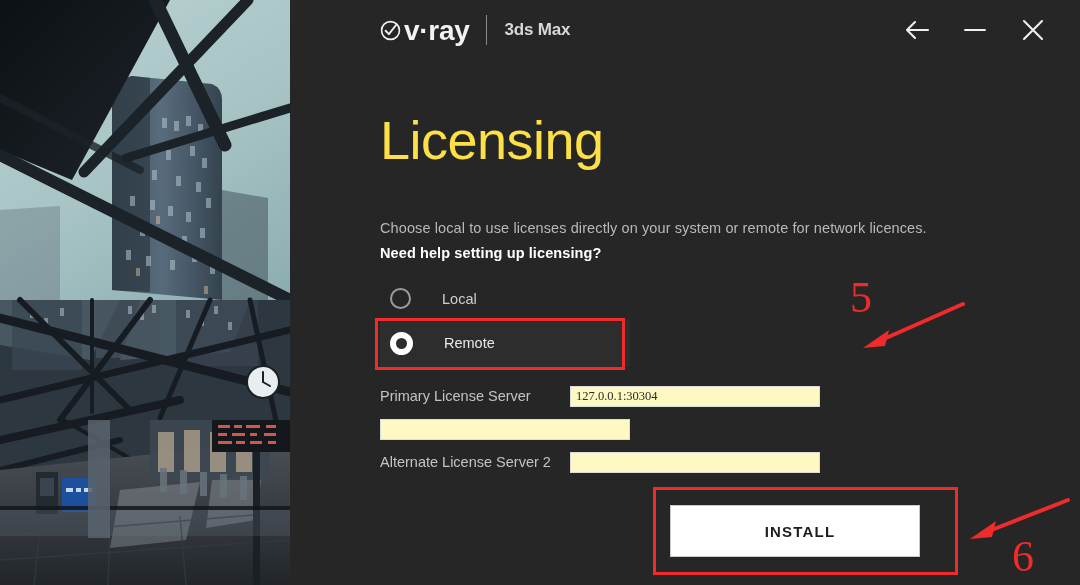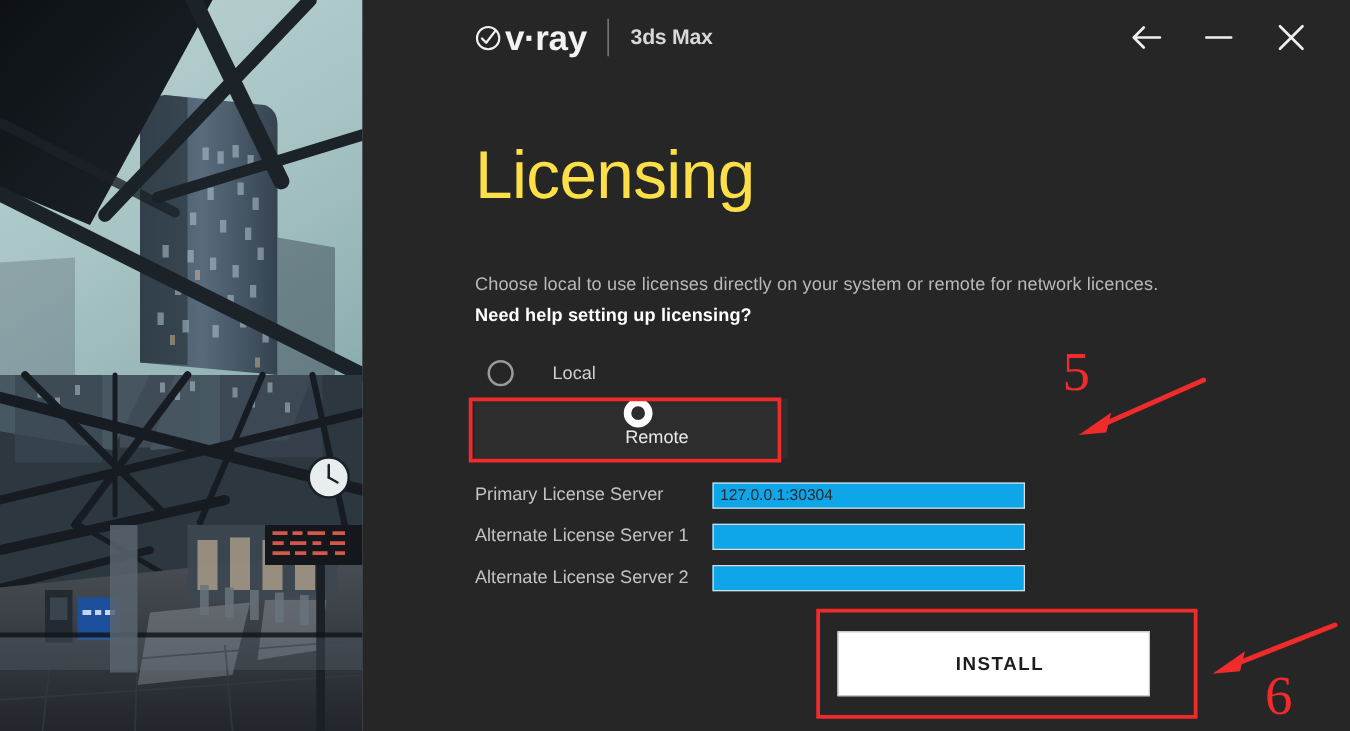--- a/index.html
+++ b/index.html
@@ -105,21 +105,20 @@
   .radio-row {
     display: flex; align-items: center;
     height: 31px;
     padding-left: 10px;
     cursor: pointer;
   }
   .radio-row.selected {
     background: #2d2d2d;
     height: 48px;
     margin-top: 5px;
-    flex-direction: column;
   }
   .radio-mark {
     width: 21px; height: 21px;
     border-radius: 50%;
     border: 2px solid #9a9a9a;
     flex: 0 0 21px;
   }
   .radio-row.selected .radio-mark {
     border: 6px solid #ffffff;
     background: #2d2d2d;
@@ -148,25 +147,25 @@
     height: 22px;
     margin-bottom: 11px;
   }
   .field-label {
     width: 190px;
     color: #c3c3c3;
     font-size: 14.5px;
   }
   .field-input {
     width: 250px; height: 21px;
-    background: #0ea5e9;
+    background: #fef9c3;
     border: 1px solid #dcdcdc;
     color: #2b2b2b;
     font-size: 12.5px;
-    font-family: Liberation Sans, sans-serif;
+    font-family: Liberation Serif, serif;
     padding: 0 5px;
     line-height: 19px;
     outline: none;
   }
 
   
   .install-wrap {
     position: absolute;
     left: 380px; top: 505px;
     width: 250px; height: 52px;
@@ -445,21 +444,20 @@
       </div>
     </div>
     <div class="hl-remote"></div>
 
     <div class="fields">
       <div class="field-row">
         <span class="field-label">Primary License Server</span>
         <input class="field-input" type="text" value="127.0.0.1:30304" style="">
       </div>
       <div class="field-row">
-        <span class="field-label">Alternate License Server 1</span>
         <input class="field-input" type="text" value="" style="">
       </div>
       <div class="field-row">
         <span class="field-label">Alternate License Server 2</span>
         <input class="field-input" type="text" value="" style="">
       </div>
     </div>
 
     <div class="install-wrap">
       <button class="install-btn">INSTALL</button>

